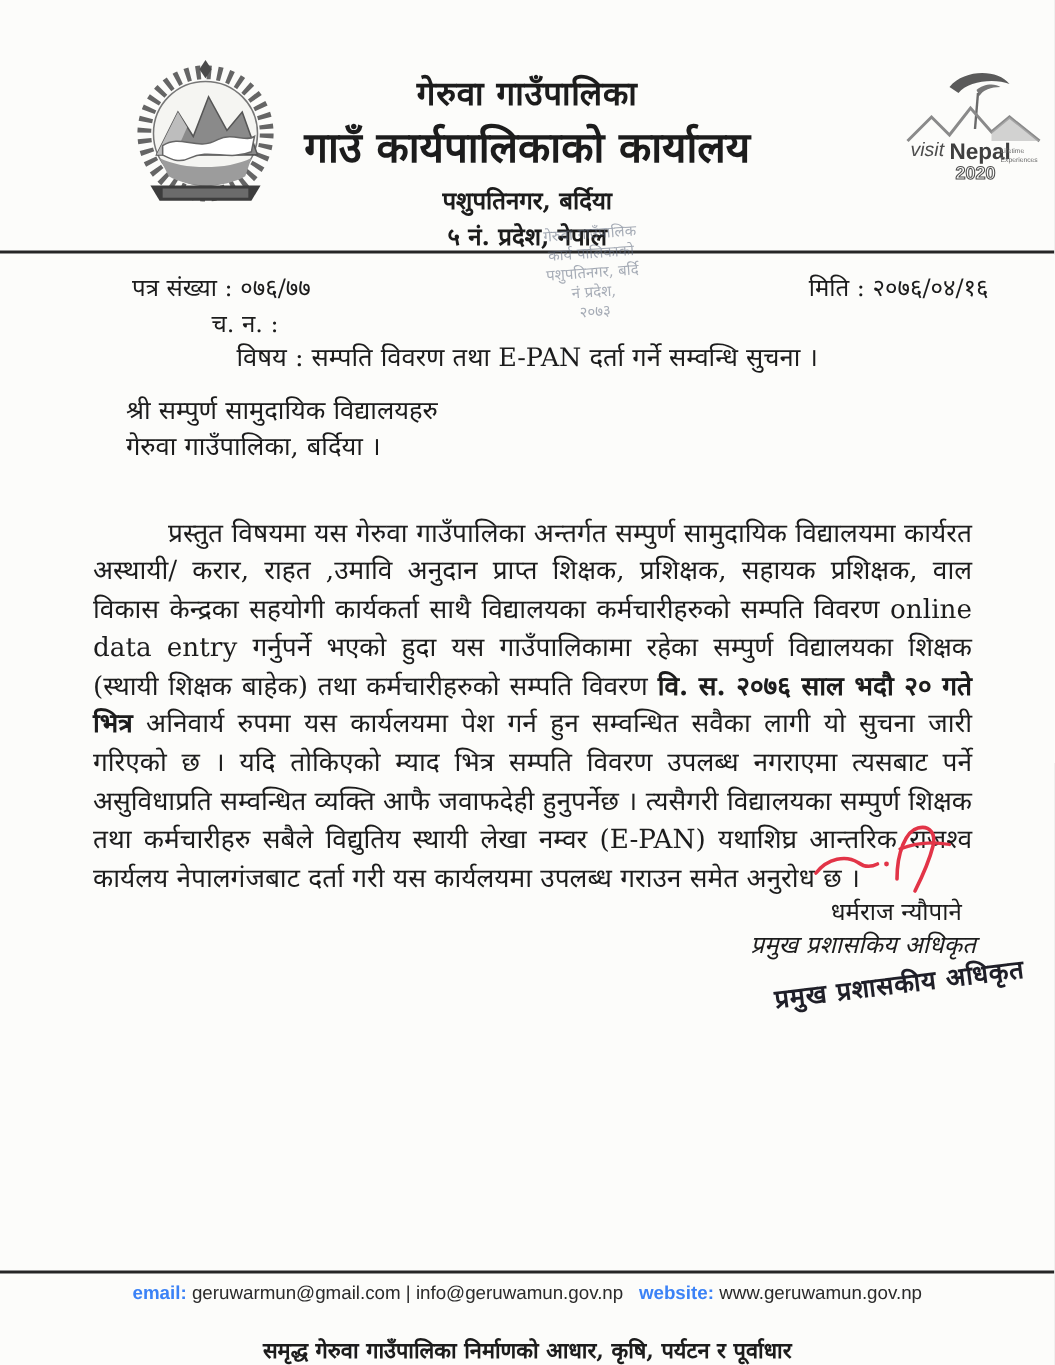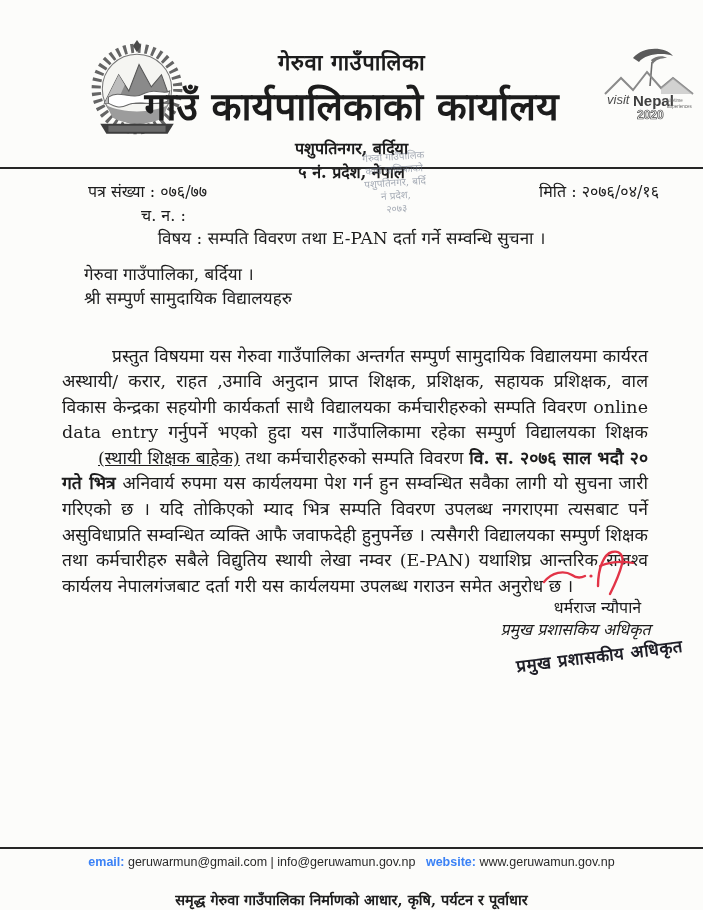--- a/index.html
+++ b/index.html
@@ -8,21 +8,21 @@
     width:703px;height:910px;
     margin:0 auto;
     background:#fcfcfa;
     overflow:hidden;
     font-family:"DejaVu Serif","Liberation Serif",serif;
     color:#1c1c1c;
   }
   
   .letterhead{position:absolute;top:46px;left:0;width:100%;text-align:center;}
   .lh-muni{font-size:22px;font-weight:700;letter-spacing:.5px;}
-  .lh-office{font-size:39px;font-weight:700;margin-top:2px;}
+  .lh-office{font-size:28px;font-weight:700;margin-top:2px;}
   .lh-addr{font-size:16px;font-weight:700;margin-top:6px;}
   .lh-prov{font-size:16px;font-weight:700;margin-top:2px;}
   .emblem{position:absolute;left:86px;top:38px;width:102px;height:106px;}
   .visit-logo{position:absolute;right:8px;top:42px;width:92px;height:84px;}
   .rule{position:absolute;left:0;width:703px;height:2px;background:#262626;}
   .rule-top{top:167px;}
   .rule-bottom{top:847px;}
   
   .ref-line{position:absolute;left:88px;top:180px;font-size:16px;}
   .date-line{position:absolute;right:44px;top:180px;font-size:16px;}
@@ -37,21 +37,21 @@
     pointer-events:none;
   }
   
   .addressee{position:absolute;left:84px;top:262px;font-size:17px;line-height:24px;}
   
   .body-par{
     position:absolute;left:62px;top:326px;width:586px;
     font-size:17.5px;line-height:25.6px;
     text-align:justify;text-indent:50px;
   }
-  .seg-underline{text-decoration:underline;margin-left:36px;}
+  .seg-underline{}
   .seg-bold{font-weight:700;}
   
   .signature-svg{position:absolute;left:538px;top:548px;width:100px;height:52px;}
   .signer-name{position:absolute;left:510px;top:596px;width:175px;text-align:center;font-size:16px;}
   .signer-title{position:absolute;left:468px;top:618px;width:215px;text-align:center;font-size:16px;font-style:italic;}
   .stamp-title{
     position:absolute;left:492px;top:644px;width:215px;
     transform:rotate(-7deg);
     font-size:17px;font-weight:700;color:#1f1f28;
     text-align:center;letter-spacing:.5px;
@@ -125,22 +125,22 @@
   </div>
   <div class="date-line">
     <span>मिति :</span>
     <span>२०७६/०४/१६</span>
   </div>
   <div class="cha-line">च. न.  :</div>
 
   <div class="subject">विषय : सम्पति विवरण तथा E-PAN दर्ता गर्ने सम्वन्धि सुचना ।</div>
 
   <div class="addressee">
+    <div>श्री सम्पुर्ण सामुदायिक विद्यालयहरु</div>
     <div>गेरुवा गाउँपालिका, बर्दिया ।</div>
-    <div>श्री सम्पुर्ण सामुदायिक विद्यालयहरु</div>
   </div>
 
   <p class="body-par"><span>प्रस्तुत विषयमा यस गेरुवा गाउँपालिका अन्तर्गत सम्पुर्ण सामुदायिक विद्यालयमा कार्यरत अस्थायी/ करार, राहत ,उमावि अनुदान प्राप्त शिक्षक, प्रशिक्षक, सहायक प्रशिक्षक, वाल विकास केन्द्रका सहयोगी कार्यकर्ता साथै विद्यालयका कर्मचारीहरुको सम्पति विवरण online data entry गर्नुपर्ने भएको हुदा यस गाउँपालिकामा रहेका सम्पुर्ण विद्यालयका शिक्षक </span><span class="seg-underline">(स्थायी शिक्षक बाहेक)</span><span> तथा कर्मचारीहरुको सम्पति विवरण </span><span class="seg-bold">वि. स. २०७६ साल भदौ २० गते भित्र</span><span> अनिवार्य रुपमा यस कार्यलयमा पेश गर्न हुन सम्वन्धित सवैका लागी यो सुचना जारी गरिएको छ । यदि तोकिएको म्याद भित्र सम्पति विवरण उपलब्ध नगराएमा त्यसबाट पर्ने असुविधाप्रति सम्वन्धित व्यक्ति आफै जवाफदेही हुनुपर्नेछ । त्यसैगरी विद्यालयका सम्पुर्ण शिक्षक तथा कर्मचारीहरु सबैले विद्युतिय स्थायी लेखा नम्वर (E-PAN) यथाशिघ्र आन्तरिक राजश्व कार्यलय नेपालगंजबाट दर्ता गरी यस कार्यलयमा उपलब्ध गराउन समेत अनुरोध छ ।</span></p>
 
   <svg class="signature-svg" viewBox="0 0 100 52">
     <path d="M6 34 C14 24 26 22 34 27 C38 30 43 30 47 28" fill="none" stroke="#e23447" stroke-width="2.4" stroke-linecap="round"></path>
     <circle cx="53" cy="28" r="1.6" fill="#e23447"></circle>
     <path d="M60 38 C60 20 66 6 74 4 C82 2 86 8 84 16 C82 24 78 34 72 46" fill="none" stroke="#e23447" stroke-width="2.4" stroke-linecap="round"></path>
     <path d="M62 18 C72 14 84 13 95 15" fill="none" stroke="#e23447" stroke-width="2.2" stroke-linecap="round"></path>
   </svg>

